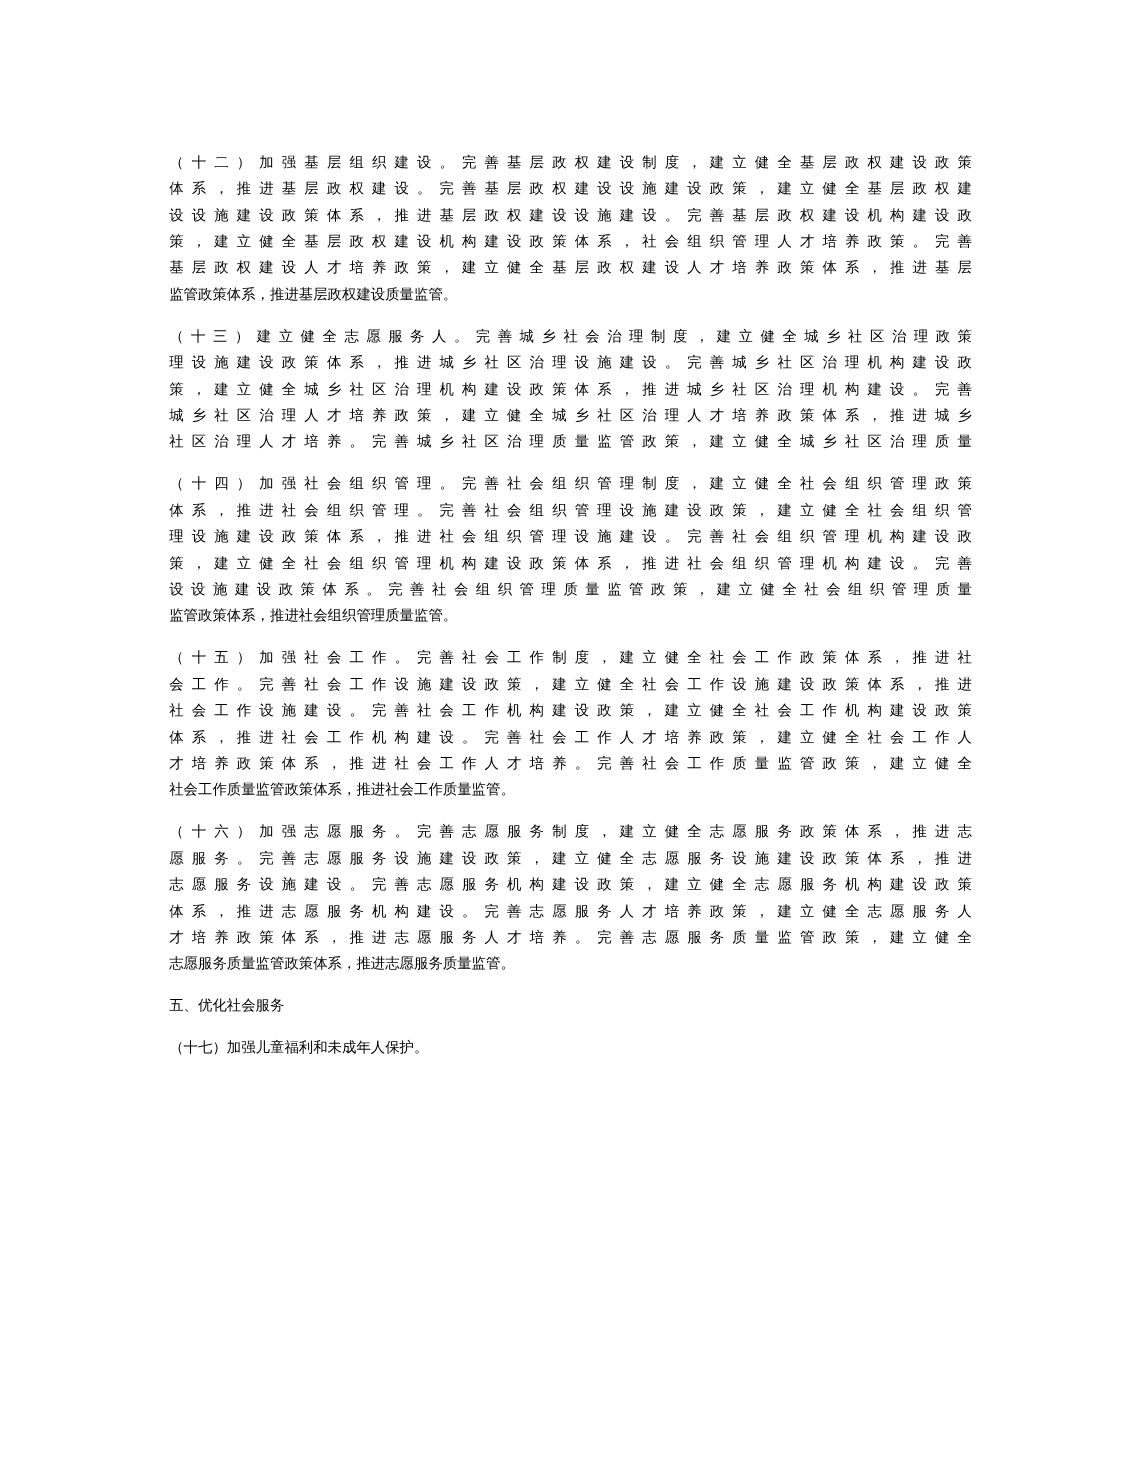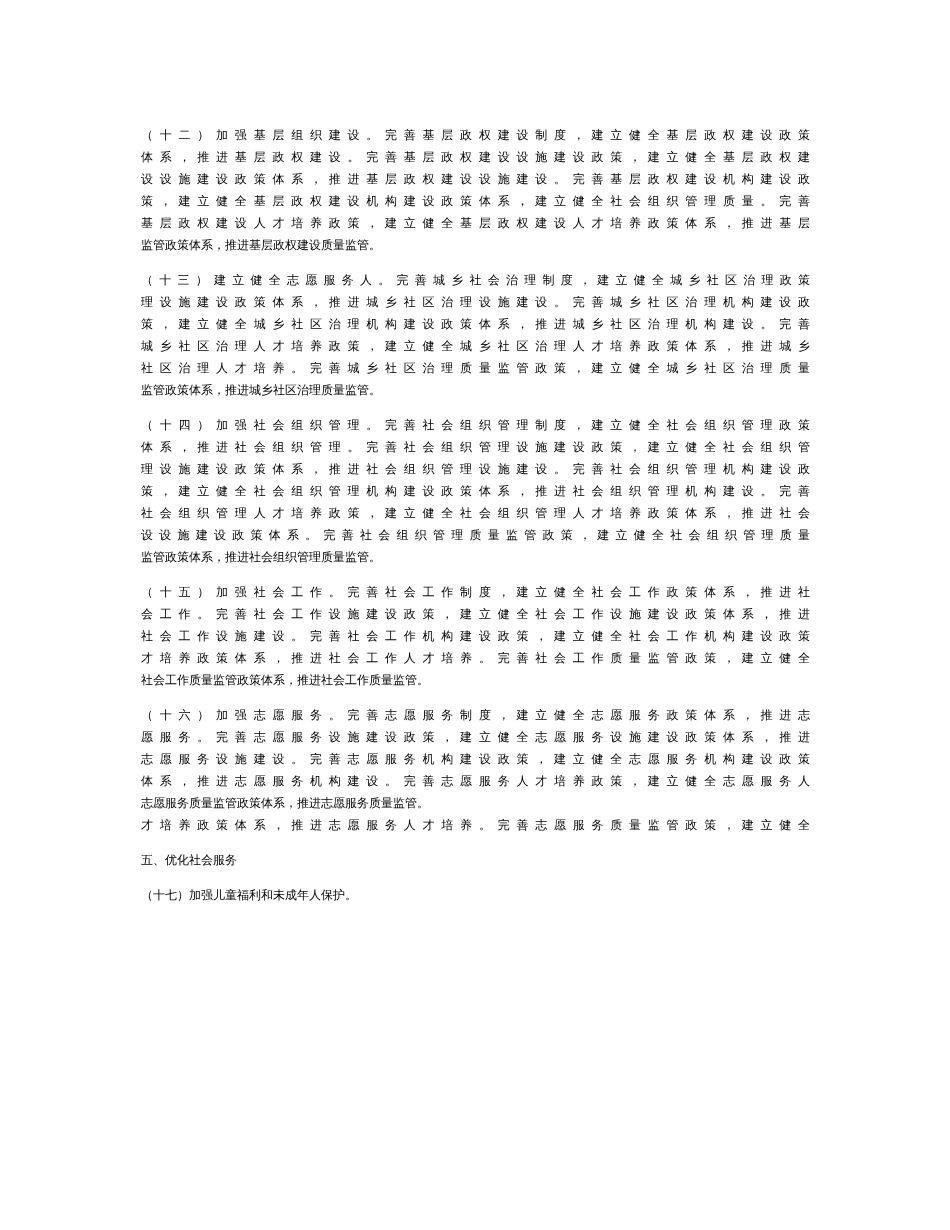--- a/index.html
+++ b/index.html
@@ -42,59 +42,58 @@
   </style>
 </head>
 <body>
 
 <div class="page">
 
   <div class="para">
     <span class="line">（十二）加强基层组织建设。完善基层政权建设制度，建立健全基层政权建设政策</span>
     <span class="line">体系，推进基层政权建设。完善基层政权建设设施建设政策，建立健全基层政权建</span>
     <span class="line">设设施建设政策体系，推进基层政权建设设施建设。完善基层政权建设机构建设政</span>
-    <span class="line">策，建立健全基层政权建设机构建设政策体系，建立健全社会组织管理质量。完善</span>
+    <span class="line">策，建立健全基层政权建设机构建设政策体系，社会组织管理人才培养政策。完善</span>
     <span class="line">基层政权建设人才培养政策，建立健全基层政权建设人才培养政策体系，推进基层</span>
     <span class="line last">监管政策体系，推进基层政权建设质量监管。</span>
   </div>
 
   <div class="para">
     <span class="line">（十三）建立健全志愿服务人。完善城乡社会治理制度，建立健全城乡社区治理政策</span>
     <span class="line">理设施建设政策体系，推进城乡社区治理设施建设。完善城乡社区治理机构建设政</span>
     <span class="line">策，建立健全城乡社区治理机构建设政策体系，推进城乡社区治理机构建设。完善</span>
     <span class="line">城乡社区治理人才培养政策，建立健全城乡社区治理人才培养政策体系，推进城乡</span>
     <span class="line">社区治理人才培养。完善城乡社区治理质量监管政策，建立健全城乡社区治理质量</span>
-    <span class="line last">监管政策体系，推进城乡社区治理质量监管。</span>
   </div>
 
   <div class="para">
     <span class="line">（十四）加强社会组织管理。完善社会组织管理制度，建立健全社会组织管理政策</span>
     <span class="line">体系，推进社会组织管理。完善社会组织管理设施建设政策，建立健全社会组织管</span>
     <span class="line">理设施建设政策体系，推进社会组织管理设施建设。完善社会组织管理机构建设政</span>
     <span class="line">策，建立健全社会组织管理机构建设政策体系，推进社会组织管理机构建设。完善</span>
-    <span class="line">社会组织管理人才培养政策，建立健全社会组织管理人才培养政策体系，推进社会</span>
     <span class="line">设设施建设政策体系。完善社会组织管理质量监管政策，建立健全社会组织管理质量</span>
     <span class="line last">监管政策体系，推进社会组织管理质量监管。</span>
   </div>
 
   <div class="para">
     <span class="line">（十五）加强社会工作。完善社会工作制度，建立健全社会工作政策体系，推进社</span>
     <span class="line">会工作。完善社会工作设施建设政策，建立健全社会工作设施建设政策体系，推进</span>
     <span class="line">社会工作设施建设。完善社会工作机构建设政策，建立健全社会工作机构建设政策</span>
+    <span class="line">体系，推进社会工作机构建设。完善社会工作人才培养政策，建立健全社会工作人</span>
     <span class="line">才培养政策体系，推进社会工作人才培养。完善社会工作质量监管政策，建立健全</span>
     <span class="line last">社会工作质量监管政策体系，推进社会工作质量监管。</span>
   </div>
 
   <div class="para">
     <span class="line">（十六）加强志愿服务。完善志愿服务制度，建立健全志愿服务政策体系，推进志</span>
     <span class="line">愿服务。完善志愿服务设施建设政策，建立健全志愿服务设施建设政策体系，推进</span>
     <span class="line">志愿服务设施建设。完善志愿服务机构建设政策，建立健全志愿服务机构建设政策</span>
     <span class="line">体系，推进志愿服务机构建设。完善志愿服务人才培养政策，建立健全志愿服务人</span>
+    <span class="line">才培养政策体系，推进志愿服务人才培养。完善志愿服务质量监管政策，建立健全</span>
     <span class="line last">志愿服务质量监管政策体系，推进志愿服务质量监管。</span>
-    <span class="line">才培养政策体系，推进志愿服务人才培养。完善志愿服务质量监管政策，建立健全</span>
   </div>
 
   <div class="para">
     <span class="line last">五、优化社会服务</span>
   </div>
 
   <div class="para">
     <span class="line last">（十七）加强儿童福利和未成年人保护。</span>
   </div>
 

